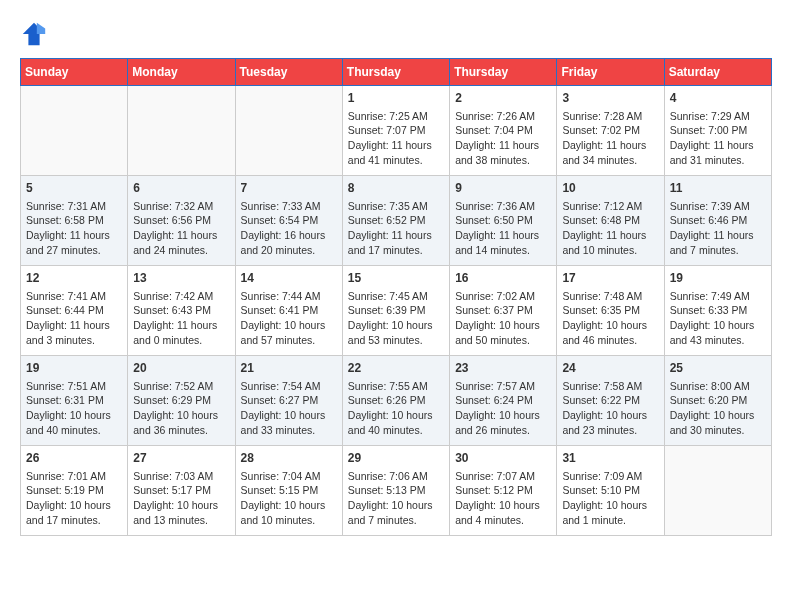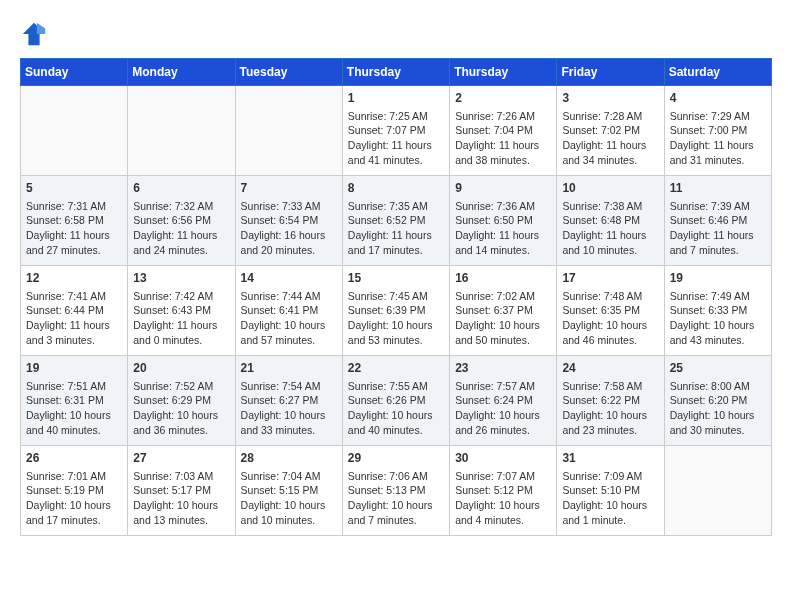--- a/index.html
+++ b/index.html
@@ -43,21 +43,21 @@
     .subtitle {
       font-size: 14px;
       color: #555;
     }
     table {
       width: 100%;
       border-collapse: collapse;
       font-size: 11px;
     }
     thead tr {
-      background-color: #1d4ed8;
+      background-color: #ef4444;
       color: white;
     }
     thead th {
       padding: 6px 4px;
       text-align: left;
       font-size: 12px;
       font-weight: bold;
       border: 1px solid #2a6dc4;
     }
     tbody tr {
@@ -177,21 +177,21 @@
           <div>Daylight: 11 hours and 17 minutes.</div>
         </td>
         <td>
           <span class="day-num">9</span>
           <div>Sunrise: 7:36 AM</div>
           <div>Sunset: 6:50 PM</div>
           <div>Daylight: 11 hours and 14 minutes.</div>
         </td>
         <td>
           <span class="day-num">10</span>
-          <div>Sunrise: 7:38 AM</div>
+          <div>Sunrise: 7:12 AM</div>
           <div>Sunset: 6:48 PM</div>
           <div>Daylight: 11 hours and 10 minutes.</div>
         </td>
         <td>
           <span class="day-num">11</span>
           <div>Sunrise: 7:39 AM</div>
           <div>Sunset: 6:46 PM</div>
           <div>Daylight: 11 hours and 7 minutes.</div>
         </td>
       </tr>

